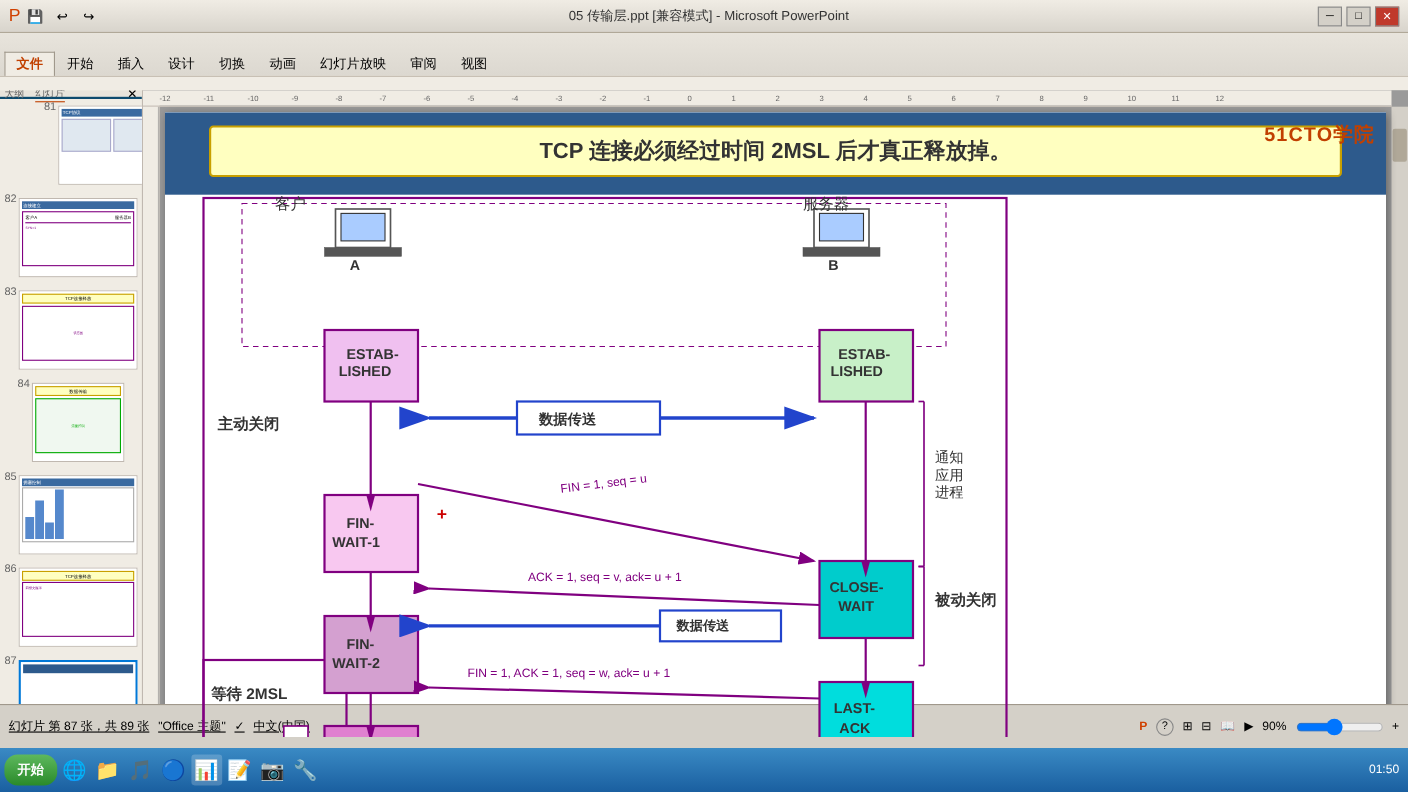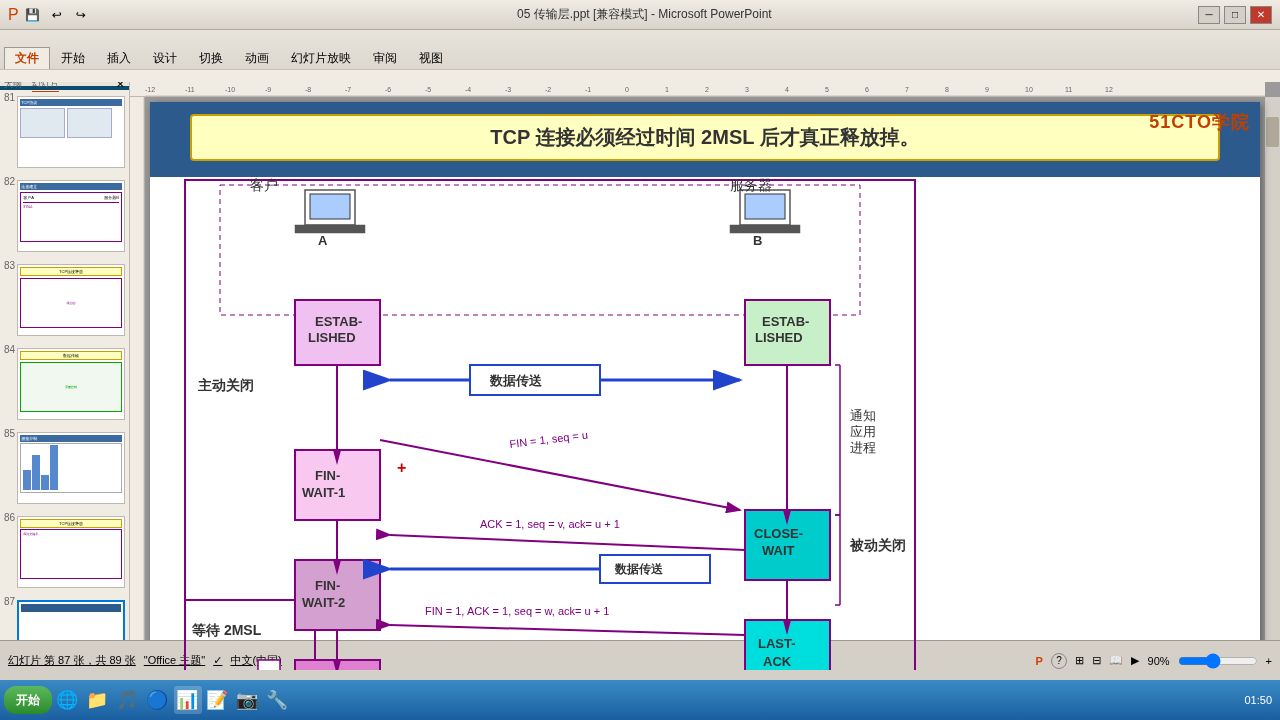--- a/index.html
+++ b/index.html
@@ -131,28 +131,28 @@
     <div class="rtab">动画</div>
     <div class="rtab">幻灯片放映</div>
     <div class="rtab">审阅</div>
     <div class="rtab">视图</div>
   </div>
   <div id="ribbon-content">
   </div>
 </div>
 
 <div id="left-panel">
-  <div style="height:8px; background:#e8e4dc; border-bottom:4px solid #0c4a6e; display:flex; align-items:center; padding:0 4px;">
+  <div style="height:8px; background:#e8e4dc; border-bottom:2px solid #0c4a6e; display:flex; align-items:center; padding:0 4px;">
     <span style="font-size:9px; color:#666;">大纲</span>
     <span style="font-size:9px; color:#666; margin-left:10px; border-bottom:1px solid #c14000; padding-bottom:1px;">幻灯片</span>
     <span style="margin-left:auto; font-size:11px; cursor:pointer;">✕</span>
   </div>
 
 
-  <div style="display:flex; align-items:flex-start; padding:2px 4px;">
+  <div style="display:flex; align-items:flex-start; padding:2px 4px;margin-left:36px;">
     <span class="slide-num">81</span>
     <div class="slide-thumb">
       <div class="thumb-preview" style="background:white;">
         <div style="font-size:5px; padding:2px; color:#333;">
           <div style="background:#3a6aa0; color:white; padding:1px; font-size:4px; margin-bottom:2px;">TCP协议</div>
           <div style="display:flex; gap:2px; margin-top:2px;">
             <div style="background:#e0e8f0; width:45px; height:30px; border:0.5px solid #aac;"></div>
             <div style="background:#e0e8f0; width:45px; height:30px; border:0.5px solid #aac;"></div>
           </div>
         </div>
@@ -184,21 +184,21 @@
     <div class="slide-thumb">
       <div class="thumb-preview" style="background:white;">
         <div style="font-size:4px; padding:2px;">
           <div style="background:#ffffc0; border:0.5px solid #c8a000; padding:1px; margin-bottom:2px; text-align:center;">TCP连接释放</div>
           <div style="height:50px; border:0.5px solid #800080; display:flex; align-items:center; justify-content:center; font-size:3px; color:#800080;">状态图</div>
         </div>
       </div>
     </div>
   </div>
 
-  <div style="display:flex; align-items:flex-start; padding:2px 4px;">
+  <div style="display:flex; align-items:flex-start; padding:2px 16px;">
     <span class="slide-num">84</span>
     <div class="slide-thumb">
       <div class="thumb-preview" style="background:white;">
         <div style="font-size:4px; padding:2px;">
           <div style="background:#ffffc0; border:0.5px solid #c8a000; padding:1px; margin-bottom:2px; text-align:center;">数据传输</div>
           <div style="height:50px; background:#f0f8f0; border:0.5px solid #0a0; display:flex; align-items:center; justify-content:center; font-size:3px; color:#0a0;">流量控制</div>
         </div>
       </div>
     </div>
   </div>

